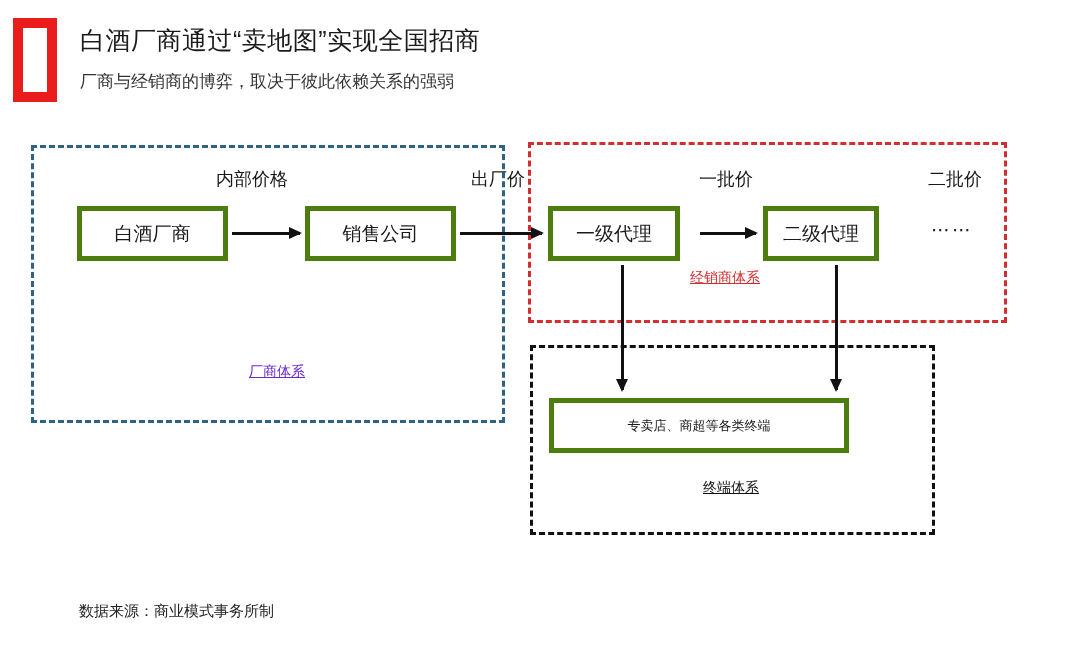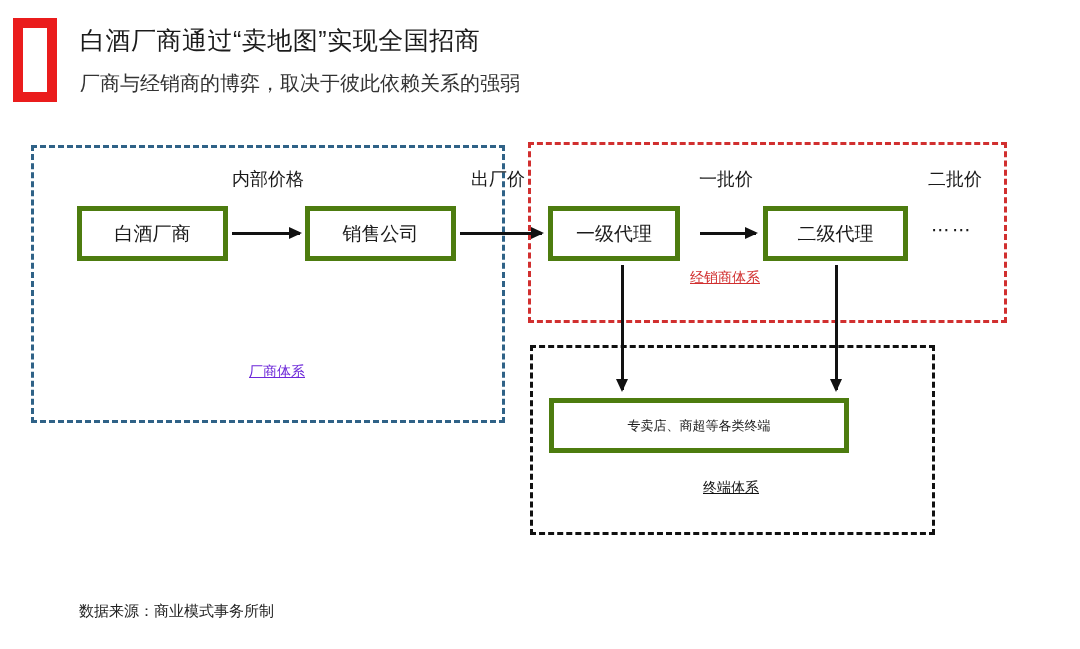--- a/index.html
+++ b/index.html
@@ -35,21 +35,21 @@
     left: 80px; top: 24px;
     font-size: 25px;
     font-weight: normal;
     letter-spacing: 0.5px;
     color: #1b1b1b;
     white-space: nowrap;
   }
   #page-subtitle {
     position: absolute;
     left: 80px; top: 70px;
-    font-size: 20px;
+    font-size: 17px;
     font-weight: normal;
     color: #333333;
     white-space: nowrap;
   }
 
   
   #diagram {
     position: absolute;
     left: 0; top: 120px;
     width: 1080px; height: 470px;
@@ -98,42 +98,42 @@
     color: #111111;
   }
 
   
   .price-label {
     position: absolute;
     font-size: 18px;
     color: #1a1a1a;
     white-space: nowrap;
   }
-  #price-internal   { left: 216px; top: 47px; margin-left: 16px; }
+  #price-internal   { left: 216px; top: 47px; }
   #price-factory    { left: 471px; top: 47px; }
   #price-first-lot  { left: 699px; top: 47px; }
   #price-second-lot { left: 928px; top: 47px; }
 
   
   .node {
     position: absolute;
     box-sizing: border-box;
     border: 5px solid #4d7c0f;
     background: #ffffff;
     display: flex;
     align-items: center;
     justify-content: center;
     font-size: 19px;
     color: #1a1a1a;
     white-space: nowrap;
   }
   #node-maker    { left: 77px;  top: 86px;  width: 151px; height: 55px; }
   #node-sales    { left: 305px; top: 86px;  width: 151px; height: 55px; }
   #node-agent1   { left: 548px; top: 86px;  width: 132px; height: 55px; }
-  #node-agent2   { left: 763px; top: 86px;  width: 145px; height: 55px; }
+  #node-agent2   { left: 763px; top: 86px;  width: 116px; height: 55px; }
   #node-terminal { left: 549px; top: 278px; width: 300px; height: 55px; font-size: 13px; }
 
   #ellipsis-more {
     position: absolute;
     left: 931px; top: 98px;
     font-size: 19px;
     letter-spacing: 2px;
     color: #1a1a1a;
     white-space: nowrap;
   }

